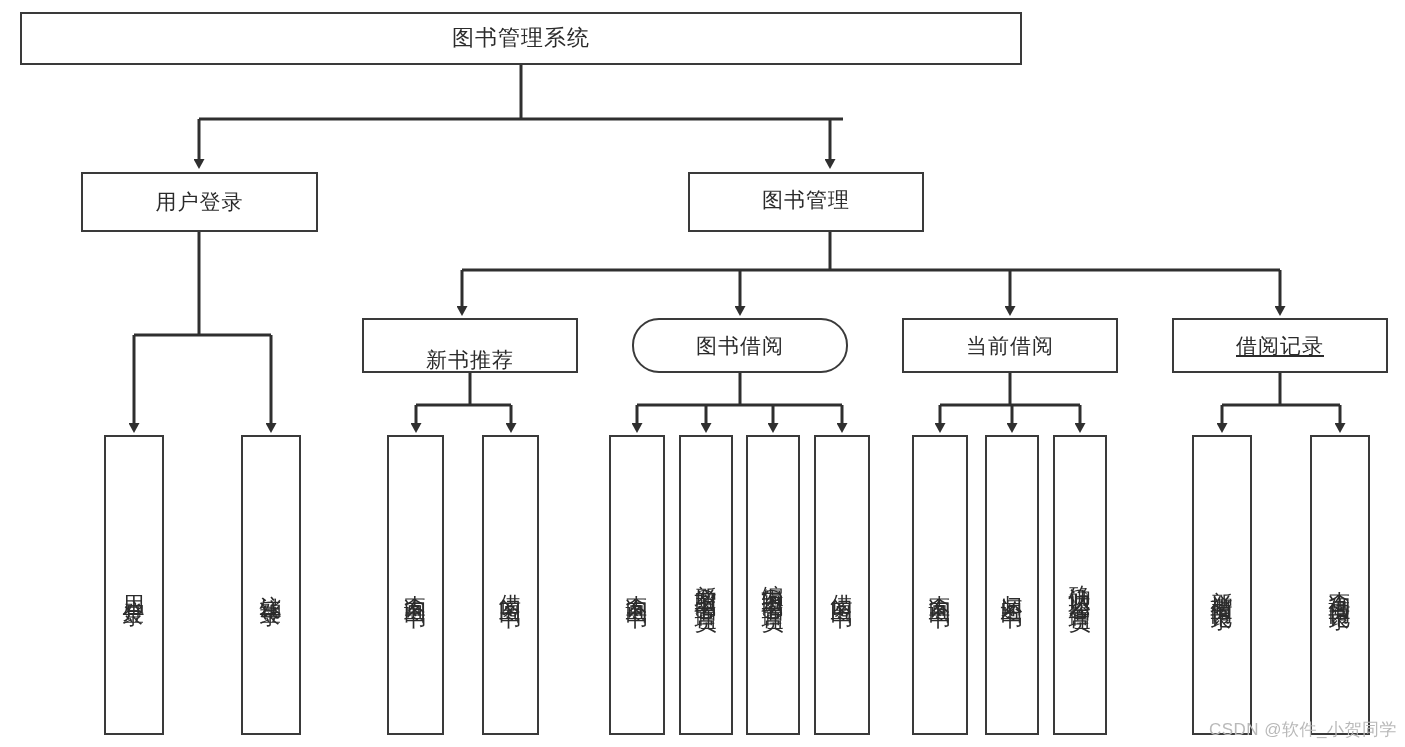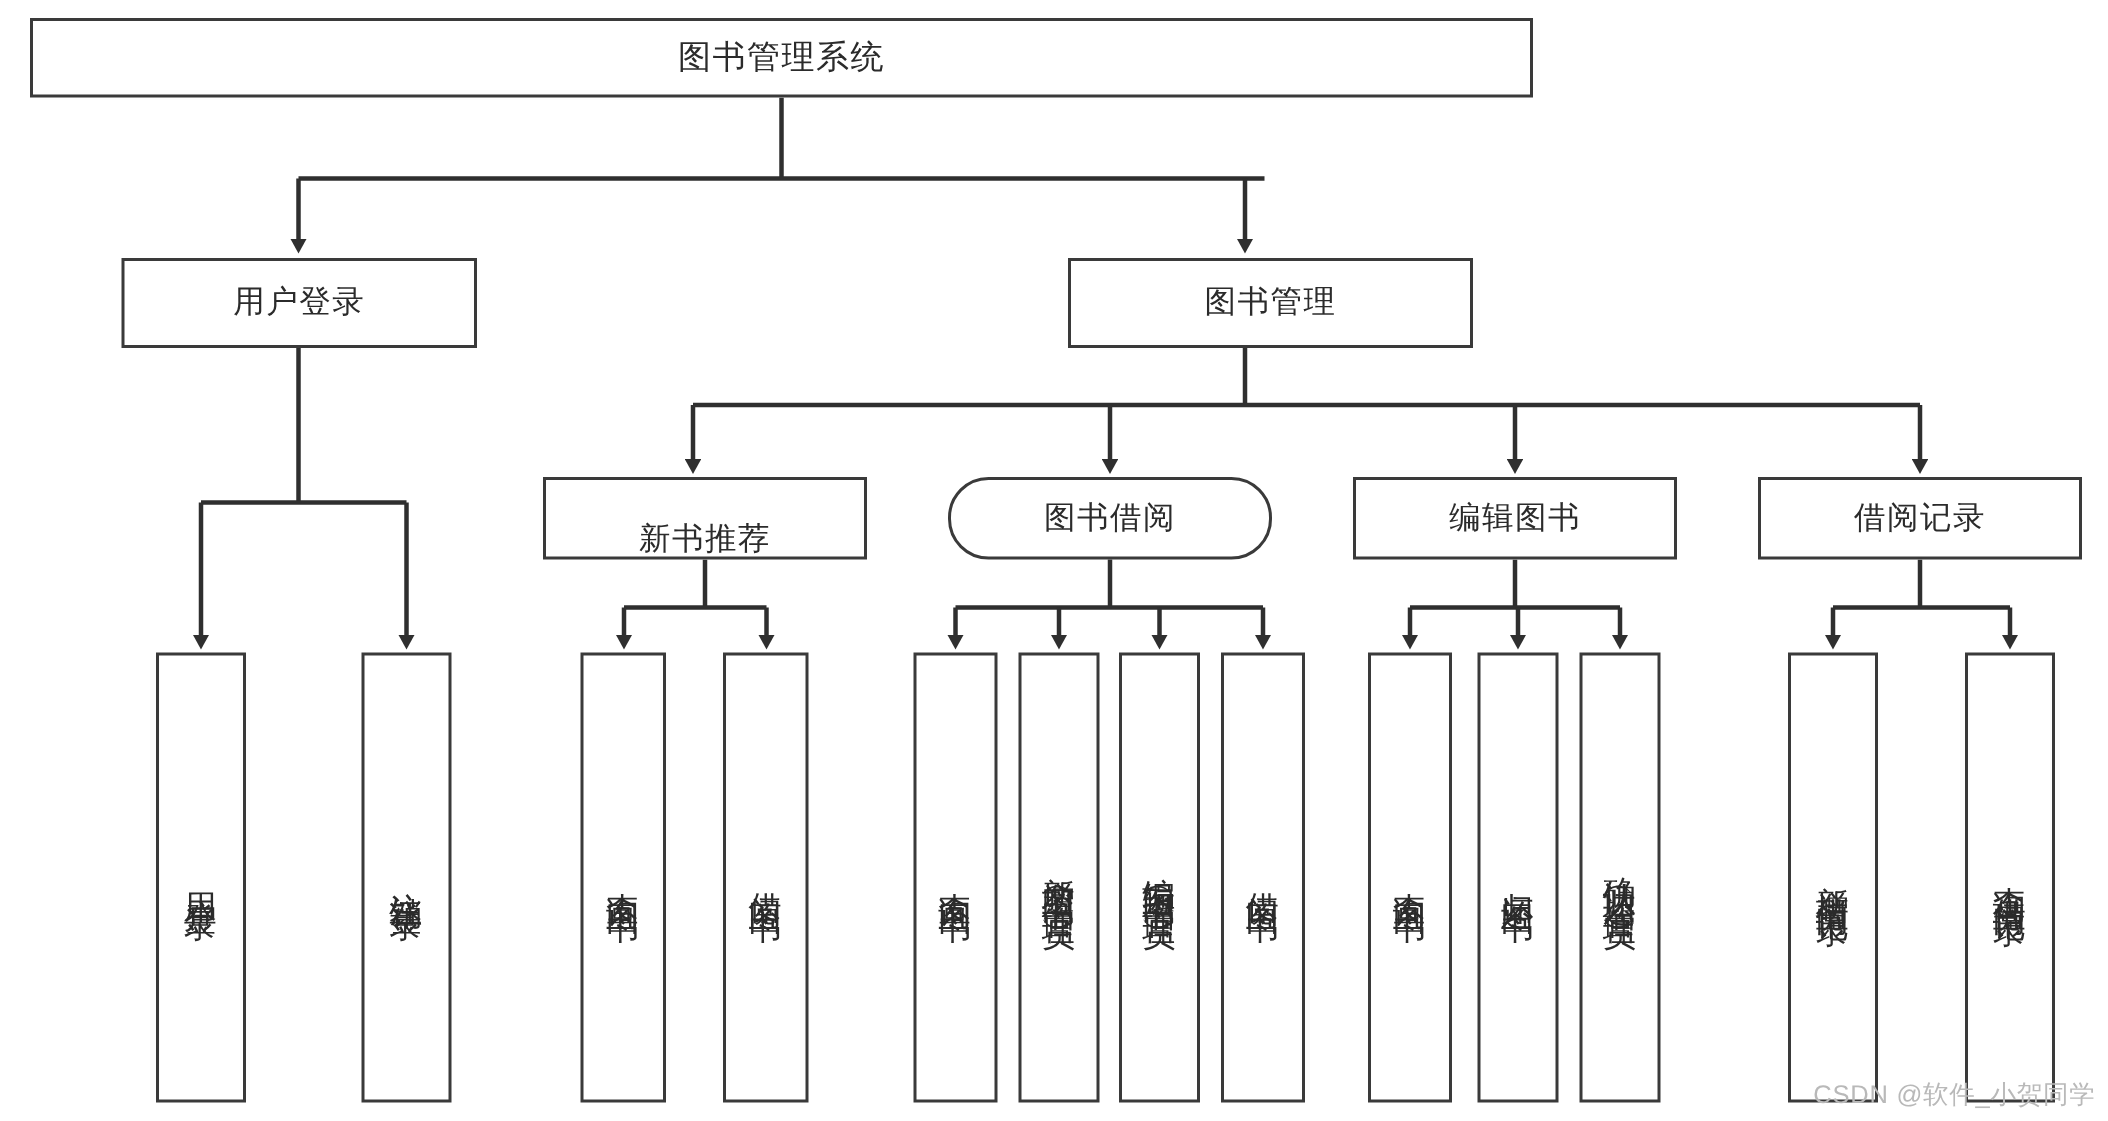--- a/index.html
+++ b/index.html
@@ -131,34 +131,34 @@
     </g>
   </svg>
 
   <div class="node node-h node-root" style="left:20px; top:12px; width:1002px; height:53px;">
     <span>图书管理系统</span>
   </div>
 
   <div class="node node-h" style="left:81px; top:172px; width:237px; height:60px;">
     <span>用户登录</span>
   </div>
-  <div class="node node-h" style="left:712px; top:172px; width:270px; height:60px;">
+  <div class="node node-h" style="left:688px; top:172px; width:236px; height:60px;font-family:Liberation Mono, monospace;">
     <span>图书管理</span>
   </div>
 
   <div class="node node-h" style="left:362px; top:318px; width:216px; height:55px;align-items:flex-end;">
     <span>新书推荐</span>
   </div>
   <div class="node node-h" style="left:632px; top:318px; width:216px; height:55px;border-radius:27px;">
     <span>图书借阅</span>
   </div>
   <div class="node node-h" style="left:902px; top:318px; width:216px; height:55px;">
-    <span>编辑图书</span>
-  </div>
-  <div class="node node-h" style="left:1172px; top:318px; width:216px; height:55px;">
+    <span>当前借阅</span>
+  </div>
+  <div class="node node-h" style="left:1172px; top:318px; width:216px; height:55px;text-decoration:underline;">
     <span>借阅记录</span>
   </div>
 
   <div class="node node-v" style="left:104px; top:435px; width:60px; height:300px;">
     <span class="vlabel">用户登录</span>
   </div>
   <div class="node node-v" style="left:241px; top:435px; width:60px; height:300px;">
     <span class="vlabel">注销登录</span>
   </div>
 

